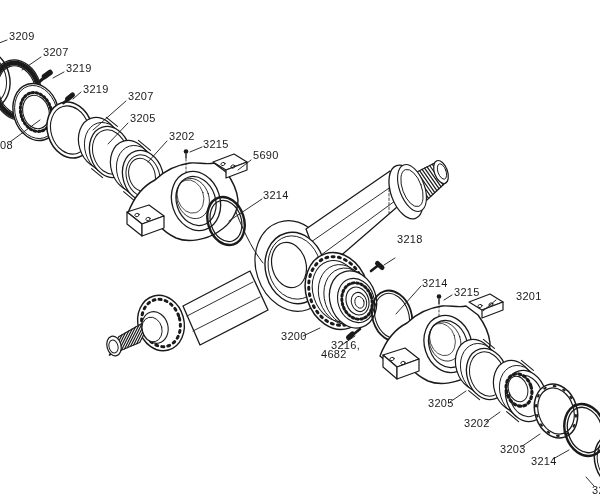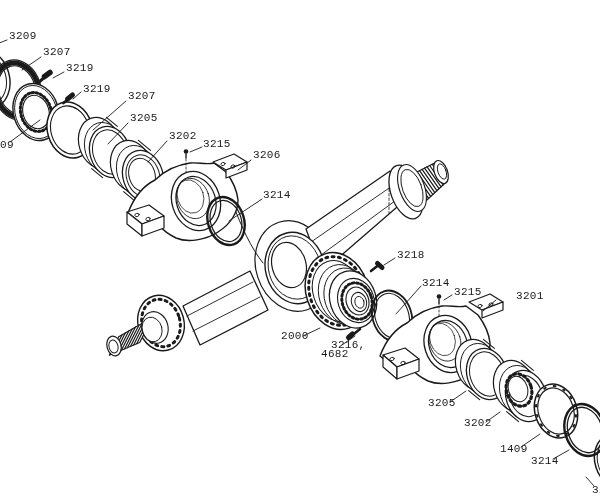--- a/index.html
+++ b/index.html
@@ -1,17 +1,17 @@
 <!DOCTYPE html>
 <html><head>
 <meta charset="utf-8">
 <style>
   html,body{margin:0;padding:0;background:#fff;}
   #canvas{position:relative;width:600px;height:500px;background:#ffffff;overflow:hidden;
-          font-family:Liberation Mono, monospace;}
+          font-family:Liberation Sans, sans-serif;}
   #drawing{position:absolute;left:0;top:0;}
   svg .ln{stroke:#1a1a1a;fill:none;stroke-linecap:round;stroke-linejoin:round;}
   svg .wf{fill:#ffffff;}
   svg .dk{stroke:#1a1a1a;stroke-linecap:round;}
   .lbl{position:absolute;font-size:11px;line-height:11px;color:#1a1a1a;
        letter-spacing:.3px;white-space:nowrap;}
 </style>
 </head>
 <body>
 
@@ -249,28 +249,28 @@
 </svg>
 
   <div class="lbl" style="left:9px;top:31px">3209</div>
   <div class="lbl" style="left:43px;top:47px">3207</div>
   <div class="lbl" style="left:66px;top:63px">3219</div>
   <div class="lbl" style="left:83px;top:84px">3219</div>
   <div class="lbl" style="left:128px;top:91px">3207</div>
   <div class="lbl" style="left:130px;top:113px">3205</div>
   <div class="lbl" style="left:169px;top:131px">3202</div>
   <div class="lbl" style="left:203px;top:139px">3215</div>
-  <div class="lbl" style="left:253px;top:150px">3206</div>
+  <div class="lbl" style="left:253px;top:150px">5690</div>
   <div class="lbl" style="left:263px;top:190px">3214</div>
-  <div class="lbl" style="left:397px;top:250px">3218</div>
+  <div class="lbl" style="left:397px;top:234px">3218</div>
   <div class="lbl" style="left:422px;top:278px">3214</div>
   <div class="lbl" style="left:454px;top:287px">3215</div>
   <div class="lbl" style="left:516px;top:291px">3201</div>
-  <div class="lbl" style="left:281px;top:331px">2000</div>
+  <div class="lbl" style="left:281px;top:331px">3200</div>
   <div class="lbl" style="left:331px;top:340px">3216,</div>
   <div class="lbl" style="left:321px;top:349px">4682</div>
   <div class="lbl" style="left:428px;top:398px">3205</div>
   <div class="lbl" style="left:464px;top:418px">3202</div>
-  <div class="lbl" style="left:500px;top:444px">1409</div>
+  <div class="lbl" style="left:500px;top:444px">3203</div>
   <div class="lbl" style="left:531px;top:456px">3214</div>
-  <div class="lbl" style="left:0px;top:140px">09</div>
+  <div class="lbl" style="left:0px;top:140px">08</div>
   <div class="lbl" style="left:592px;top:485px">32</div>
 </div>
 
 </body></html>

